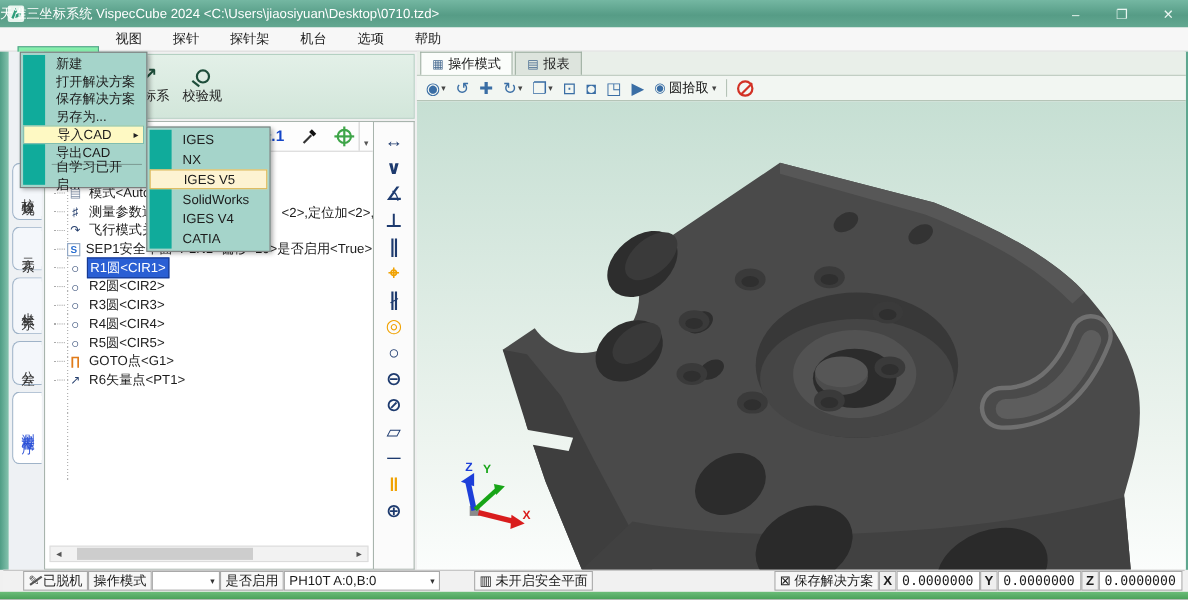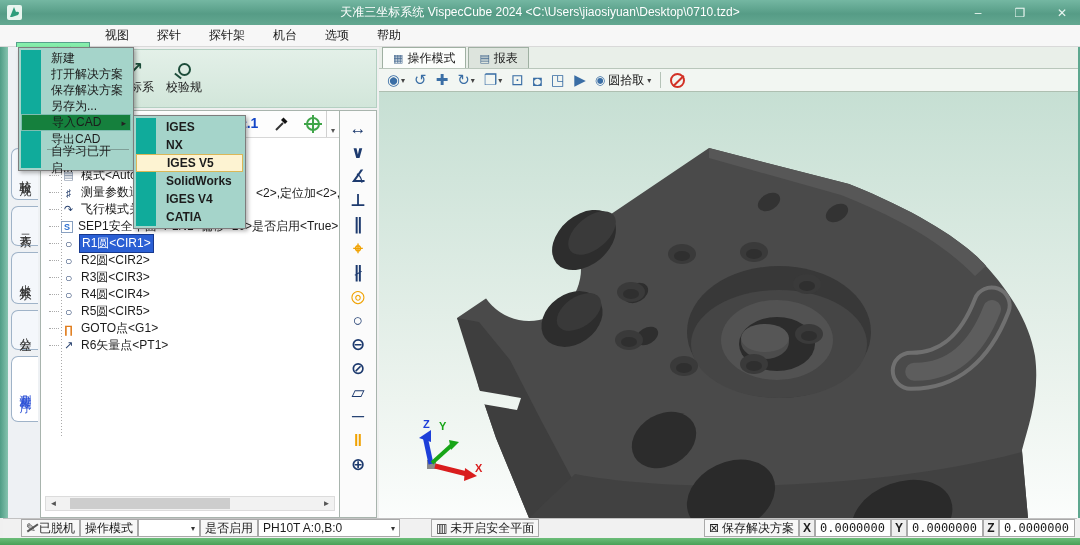--- a/index.html
+++ b/index.html
@@ -3,21 +3,21 @@
 <meta charset="utf-8">
 <style>
   html,body{margin:0;padding:0;background:#9a9a9a;}
   *{box-sizing:border-box;font-family:"Liberation Sans","DejaVu Sans",sans-serif;}
   .app{position:relative;width:1080px;height:545px;background:#f0f0f0;overflow:hidden;
        font-size:12px;color:#1c1c1c;}
   
   .titlebar{position:absolute;left:0;top:0;width:1080px;height:25px;
     background:linear-gradient(180deg,#74b7a2,#569c86 55%,#63a891);display:flex;align-items:center;}
   .appicon{margin-left:6px;width:17px;height:17px;}
-  .wtitle{position:absolute;left:0;right:0;text-align:center;color:#ffffff;font-size:12px;pointer-events:none;}
+  .wtitle{position:absolute;left:0;right:0;text-align:left;color:#ffffff;font-size:12px;pointer-events:none;}
   .wbtns{position:absolute;right:8px;top:0;height:25px;display:flex;align-items:center;gap:22px;color:#eaf6f1;font-size:12px;}
   .wbtn{width:20px;text-align:center;cursor:default;}
   .frame-left{position:absolute;left:0;top:47px;width:8px;height:471px;
     background:linear-gradient(90deg,#4f9d85,#85c3ae);}
   .frame-right{position:absolute;right:0;top:47px;width:3px;height:471px;background:#5ea78f;}
   .bottom-strip{position:absolute;left:0;top:538px;width:1080px;height:7px;
     background:linear-gradient(180deg,#6cbd79,#49a058);}
   
   .menubar{position:absolute;left:0;top:25px;width:1080px;height:22px;background:#f7f7f7;
     border-bottom:1px solid #d9d9d9;display:flex;align-items:center;padding-left:16px;gap:2px;}
@@ -108,26 +108,26 @@
   .learn-btn{position:absolute;left:428px;top:0;}
   .rgroup{position:absolute;right:2px;top:0;display:flex;}
   .coordv{font-family:"DejaVu Sans Mono",monospace;width:76px;background:#ffffff;justify-content:flex-start;}
   .clabel{width:16px;justify-content:center;font-weight:bold;background:#efefef;}
   
   .popup{position:absolute;border:1px solid #7d7d7d;background:#a5d4ca;box-shadow:2px 2px 4px rgba(0,0,0,.3);
     padding:2px;z-index:50;}
   .gutter{position:absolute;left:2px;top:2px;bottom:2px;width:20px;background:#10ab9b;}
   .pitem{position:relative;height:16px;display:flex;align-items:center;padding-left:30px;padding-right:6px;}
   .pitem .parrow{position:absolute;right:4px;font-size:9px;color:#222;}
-  .pitem.hilite{background:#15803d;border:1px solid #7fbdb0;height:17px;text-align:center;}
+  .pitem.hilite{background:#fef9c3;border:1px solid #7fbdb0;height:17px;text-align:center;}
   .pitem.cream{background:#fdf3d2;border:1px solid #dbb757;}
   .psep{height:1px;background:#7f9f97;margin:2px 2px 2px 26px;}
   .sub .pitem{height:18px;}
   .menu-popup{left:18px;top:47px;width:116px;}
-  .submenu-popup{left:133px;top:115px;width:113px;font-weight:bold;}
+  .submenu-popup{left:133px;top:115px;width:113px;}
 </style>
 </head>
 <body>
 
 <div class="app">
 
   <div class="titlebar">
     <svg class="appicon" viewBox="0 0 17 17">
       <rect x="1" y="1" width="15" height="15" rx="2" fill="#e8f5ef"></rect>
       <path d="M4 13 L8 3 L10 8 C13 7 14 9 12 11 L6 13 Z" fill="#2f9e7c"></path>

